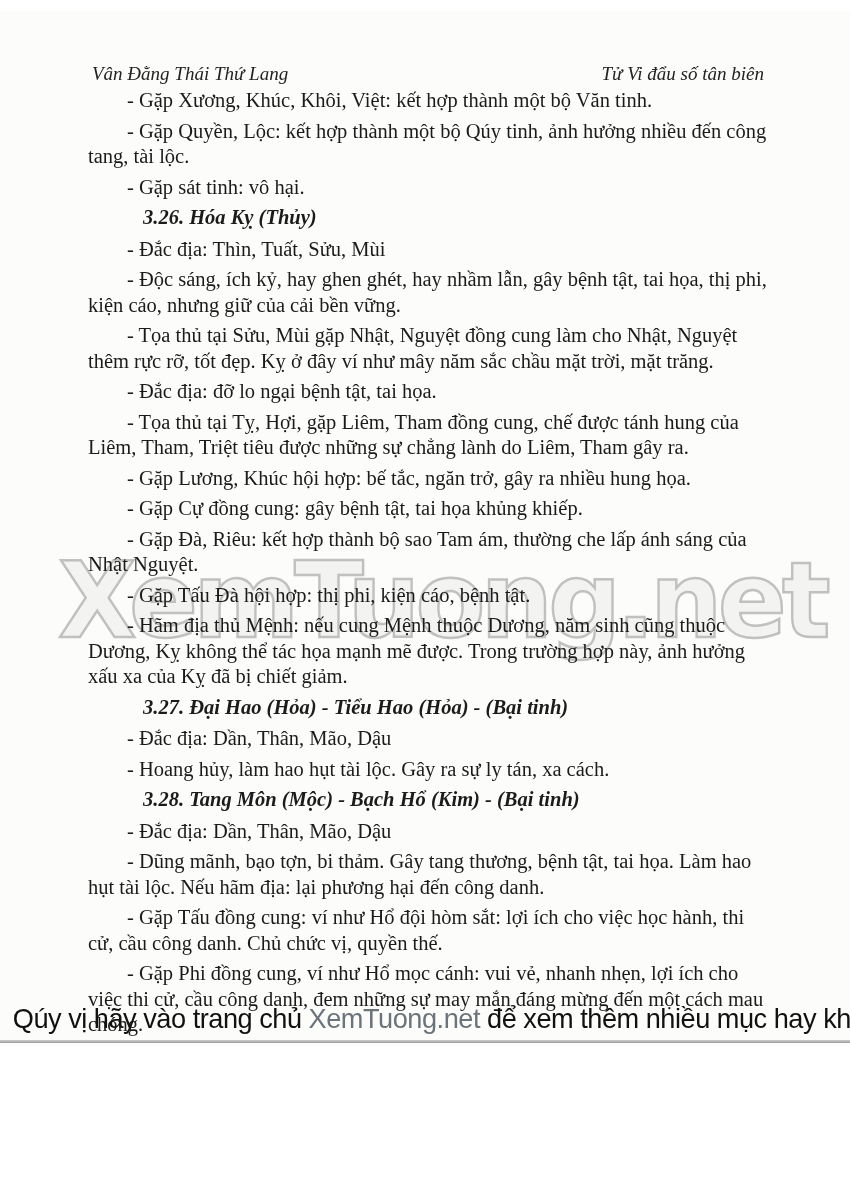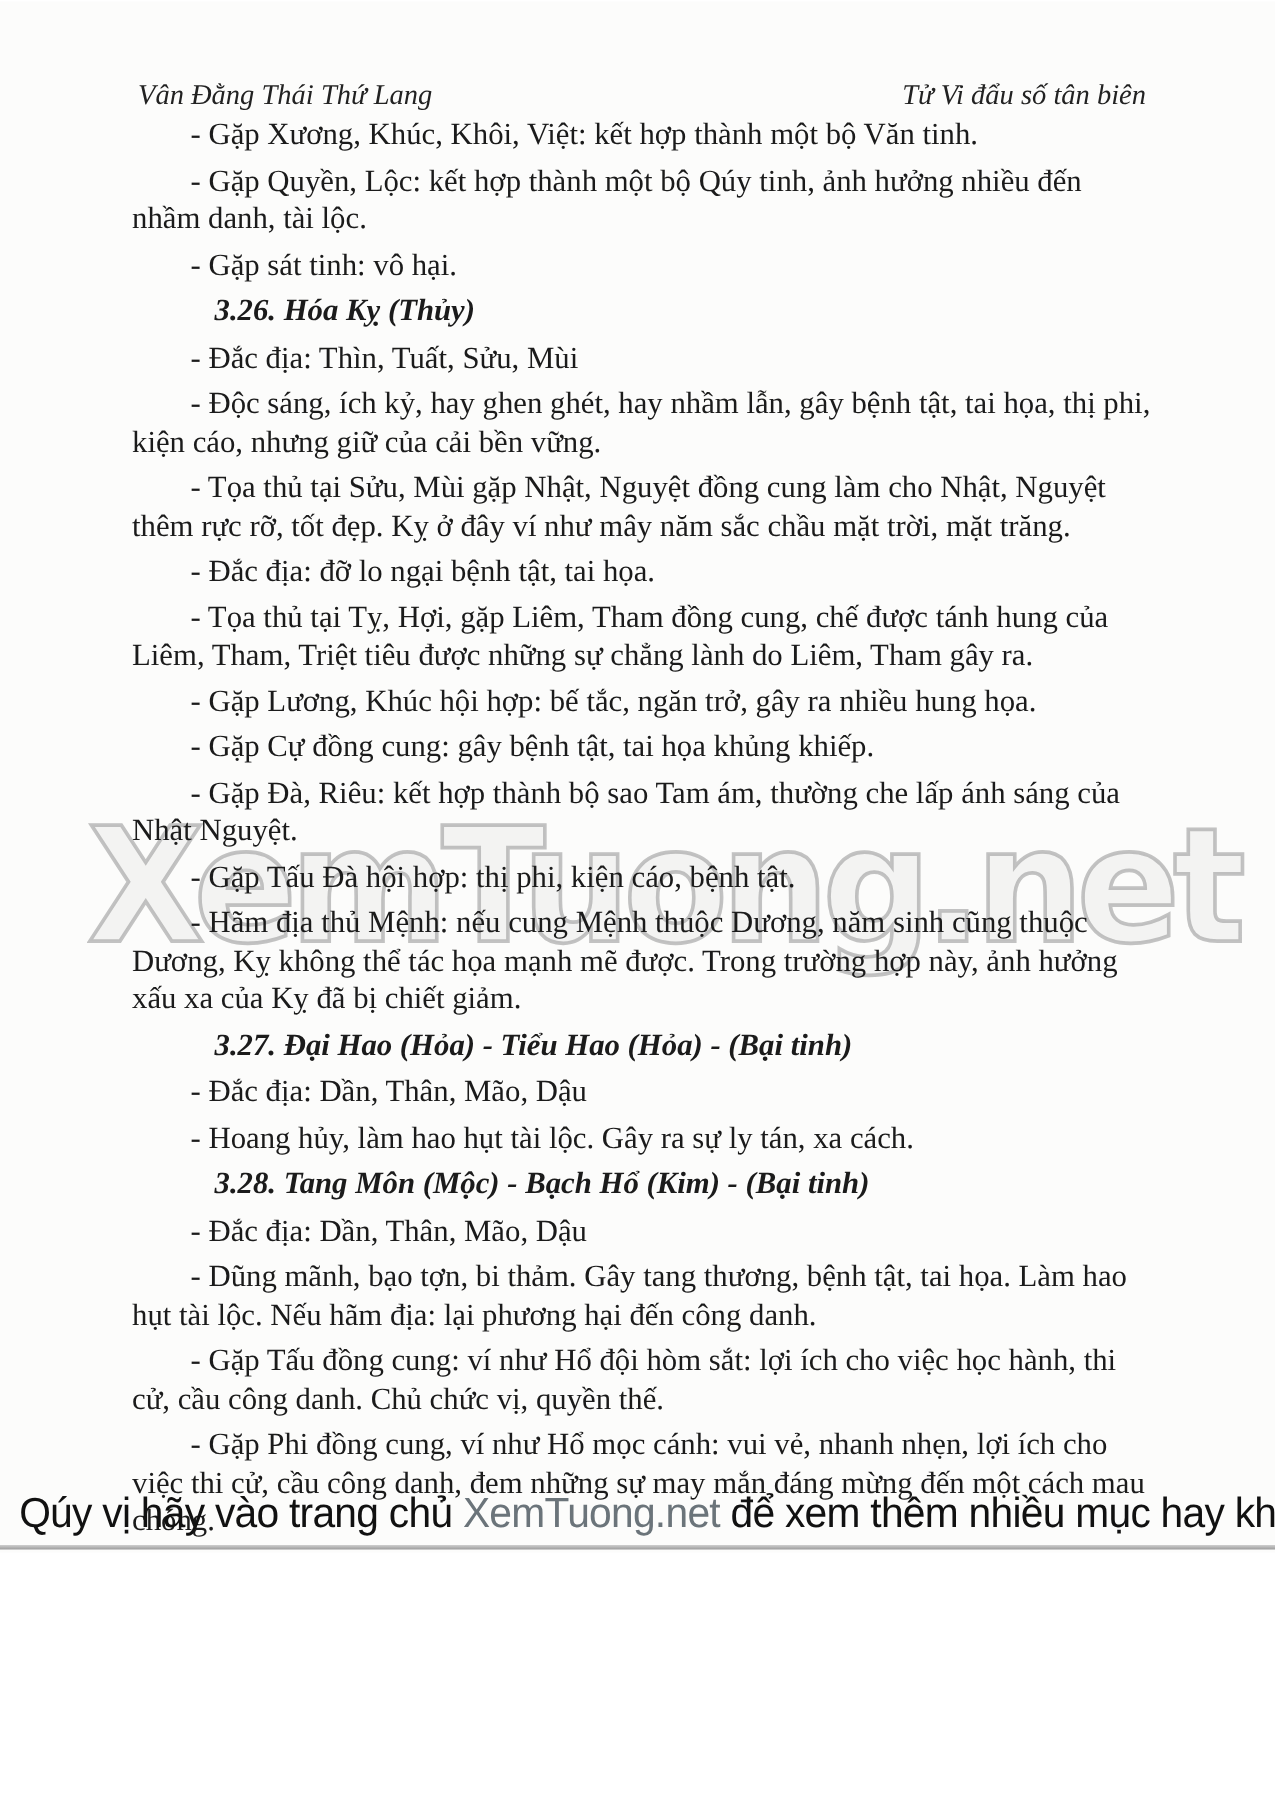--- a/index.html
+++ b/index.html
@@ -1,21 +1,21 @@
 <!DOCTYPE html>
 <html><head>
 <meta charset="utf-8">
 <style>
   * { margin: 0; padding: 0; box-sizing: border-box; }
   html, body { background: #ffffff; }
   .page {
     position: relative;
     width: 850px;
     height: 1034px;
-    margin: 1px auto;
+    margin: 11px auto;
     background: #fcfcfb;
     overflow: hidden;
     font-family: "Liberation Serif", "DejaVu Serif", serif;
     color: #1b1b1b;
   }
   .page-header {
     position: absolute;
     top: 52px; left: 92px; right: 86px;
     display: flex;
     justify-content: space-between;
@@ -94,21 +94,21 @@
 
   <div class="page-header">
     <span>Vân Đằng Thái Thứ Lang</span>
     <span>Tử Vi đẩu số tân biên</span>
   </div>
 
   <div class="watermark">XemTuong.net</div>
 
   <div class="page-body">
       <p class="para">- Gặp Xương, Khúc, Khôi, Việt: kết hợp thành một bộ Văn tinh.</p>
-      <p class="para">- Gặp Quyền, Lộc: kết hợp thành một bộ Qúy tinh, ảnh hưởng nhiều đến nhầm danh, tài lộc.</p>
+      <p class="para">- Gặp Quyền, Lộc: kết hợp thành một bộ Qúy tinh, ảnh hưởng nhiều đến công tang, tài lộc.</p>
       <p class="para">- Gặp sát tinh: vô hại.</p>
       <p class="heading">3.26. Hóa Kỵ (Thủy)</p>
       <p class="para">- Đắc địa: Thìn, Tuất, Sửu, Mùi</p>
       <p class="para">- Độc sáng, ích kỷ, hay ghen ghét, hay nhầm lẫn, gây bệnh tật, tai họa, thị phi, kiện cáo, nhưng giữ của cải bền vững.</p>
       <p class="para">- Tọa thủ tại Sửu, Mùi gặp Nhật, Nguyệt đồng cung làm cho Nhật, Nguyệt thêm rực rỡ, tốt đẹp. Kỵ ở đây ví như mây năm sắc chầu mặt trời, mặt trăng.</p>
       <p class="para">- Đắc địa: đỡ lo ngại bệnh tật, tai họa.</p>
       <p class="para">- Tọa thủ tại Tỵ, Hợi, gặp Liêm, Tham đồng cung, chế được tánh hung của Liêm, Tham, Triệt tiêu được những sự chẳng lành do Liêm, Tham gây ra.</p>
       <p class="para">- Gặp Lương, Khúc hội hợp: bế tắc, ngăn trở, gây ra nhiều hung họa.</p>
       <p class="para">- Gặp Cự đồng cung: gây bệnh tật, tai họa khủng khiếp.</p>
       <p class="para">- Gặp Đà, Riêu: kết hợp thành bộ sao Tam ám, thường che lấp ánh sáng của Nhật Nguyệt.</p>

